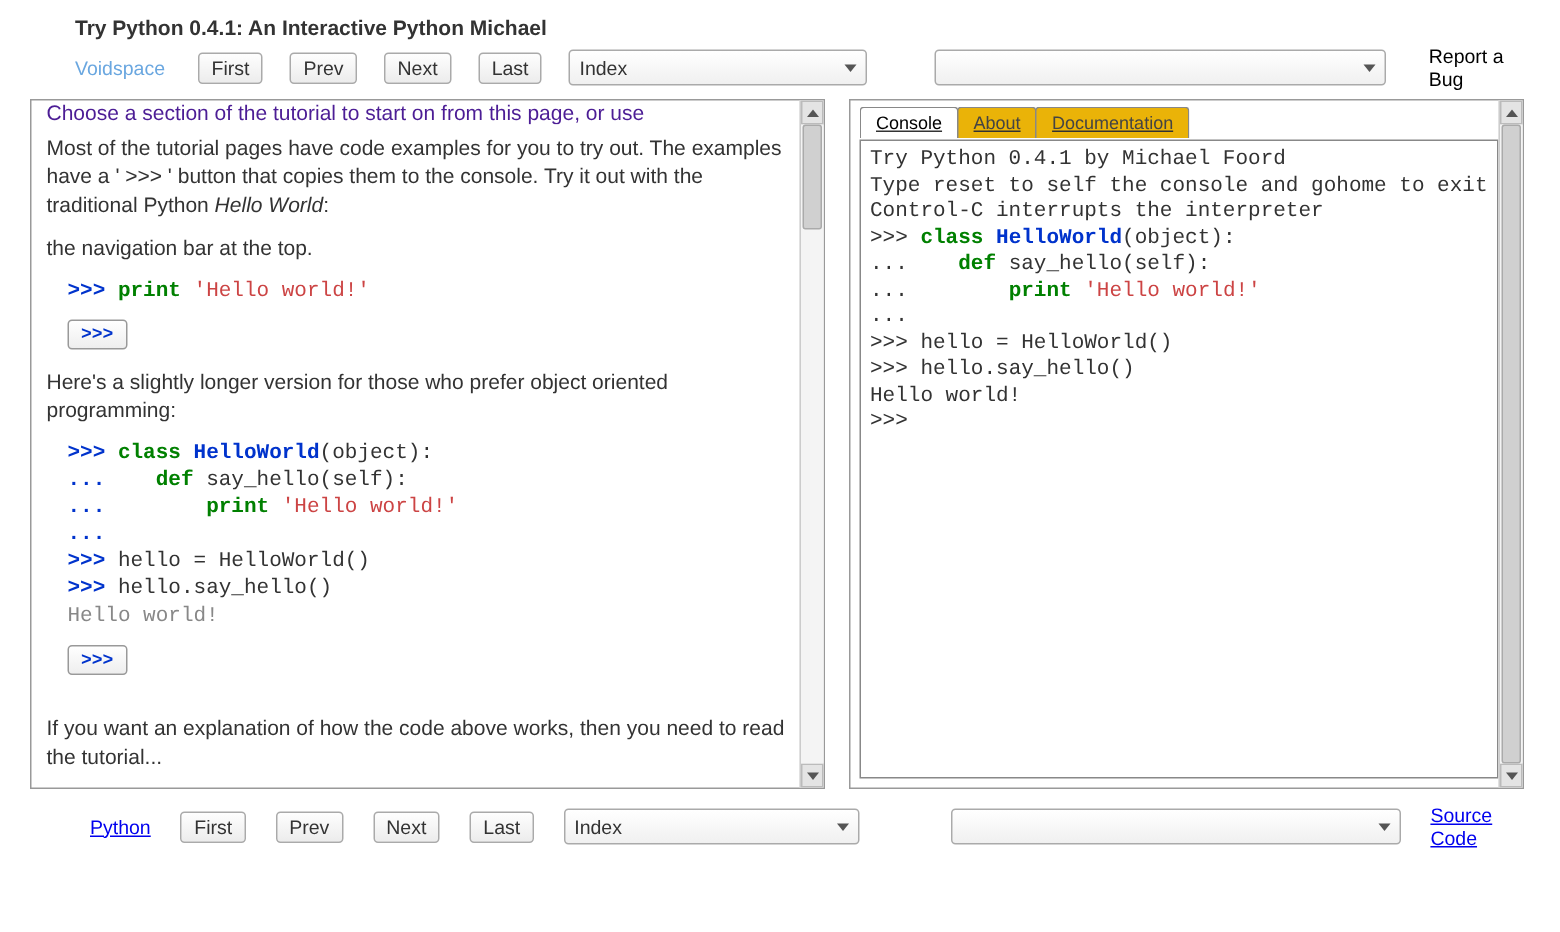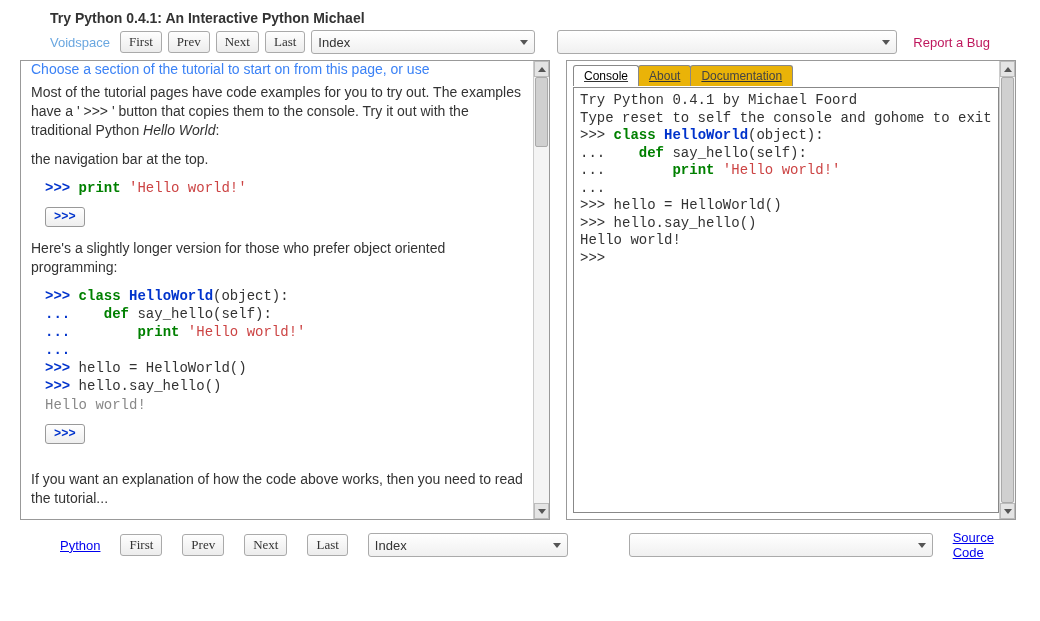--- a/index.html
+++ b/index.html
@@ -13,45 +13,45 @@
     }
     .page-title {
       font-weight: bold;
       font-size: 14px;
       margin-left: 30px;
       margin-bottom: 4px;
     }
     .toolbar {
       display: flex;
       align-items: center;
-      gap: 6px;
+      gap: 18px;
       margin-bottom: 6px;
     }
     .toolbar .left-link {
       color: #6aa7e0;
       text-decoration: none;
       font-size: 13px;
       margin-left: 30px;
       margin-right: 4px;
     }
     .toolbar .right-link {
-      color: #be185d;
+      color: #000000;
       text-decoration: none;
       font-size: 13px;
       margin-left: 10px;
     }
     .nav-btn {
       background: linear-gradient(#fefefe, #ececec);
       border: 1px solid #aaa;
       border-radius: 3px;
       padding: 2px 8px;
       font-size: 13px;
       color: #333;
       cursor: pointer;
-      font-family: Liberation Serif, serif;
+      font-family: Liberation Sans, sans-serif;
     }
     .select-box {
       border: 1px solid #aaa;
       border-radius: 3px;
       height: 24px;
       background: linear-gradient(#fff,#f0f0f0);
       display: flex;
       align-items: center;
       justify-content: space-between;
       padding: 0 6px;
@@ -181,21 +181,21 @@
     .console-prompt { color: #333; }
 
     .bottom-bar {
       display: flex;
       align-items: center;
       gap: 20px;
       margin-top: 10px;
     }
     .bottom-bar .left-link { margin-left: 40px; }
     .cutoff-line {
-      color: #3b82f6;
+      color: #4c1d95;
       font-size: 14px;
       position: relative;
       top: -6px;
       overflow: hidden;
       white-space: nowrap;
     }
   </style>
 </head>
 <body>
 
@@ -266,20 +266,21 @@
 
   <div class="panel right-panel">
     <div class="tabbar">
       <div class="tab active">Console</div>
       <div class="tab">About</div>
       <div class="tab">Documentation</div>
     </div>
     <div class="console-area">
       <div class="console-line">Try Python 0.4.1 by Michael Foord</div>
       <div class="console-line">Type reset to self the console and gohome to exit</div>
+      <div class="console-line">Control-C interrupts the interpreter</div>
       <div class="console-line"><span class="console-prompt">&gt;&gt;&gt; </span><span class="console-kw">class </span><span class="console-cls">HelloWorld</span><span>(object):</span></div>
       <div class="console-line"><span class="console-prompt">...    </span><span class="console-kw">def </span><span>say_hello(self):</span></div>
       <div class="console-line"><span class="console-prompt">...        </span><span class="console-kw">print </span><span class="console-str">'Hello world!'</span></div>
       <div class="console-line"><span class="console-prompt">...</span></div>
       <div class="console-line"><span class="console-prompt">&gt;&gt;&gt; </span><span>hello = HelloWorld()</span></div>
       <div class="console-line"><span class="console-prompt">&gt;&gt;&gt; </span><span>hello.say_hello()</span></div>
       <div class="console-line">Hello world!</div>
       <div class="console-line">&gt;&gt;&gt; </div>
     </div>
     <div class="scrollbar">

